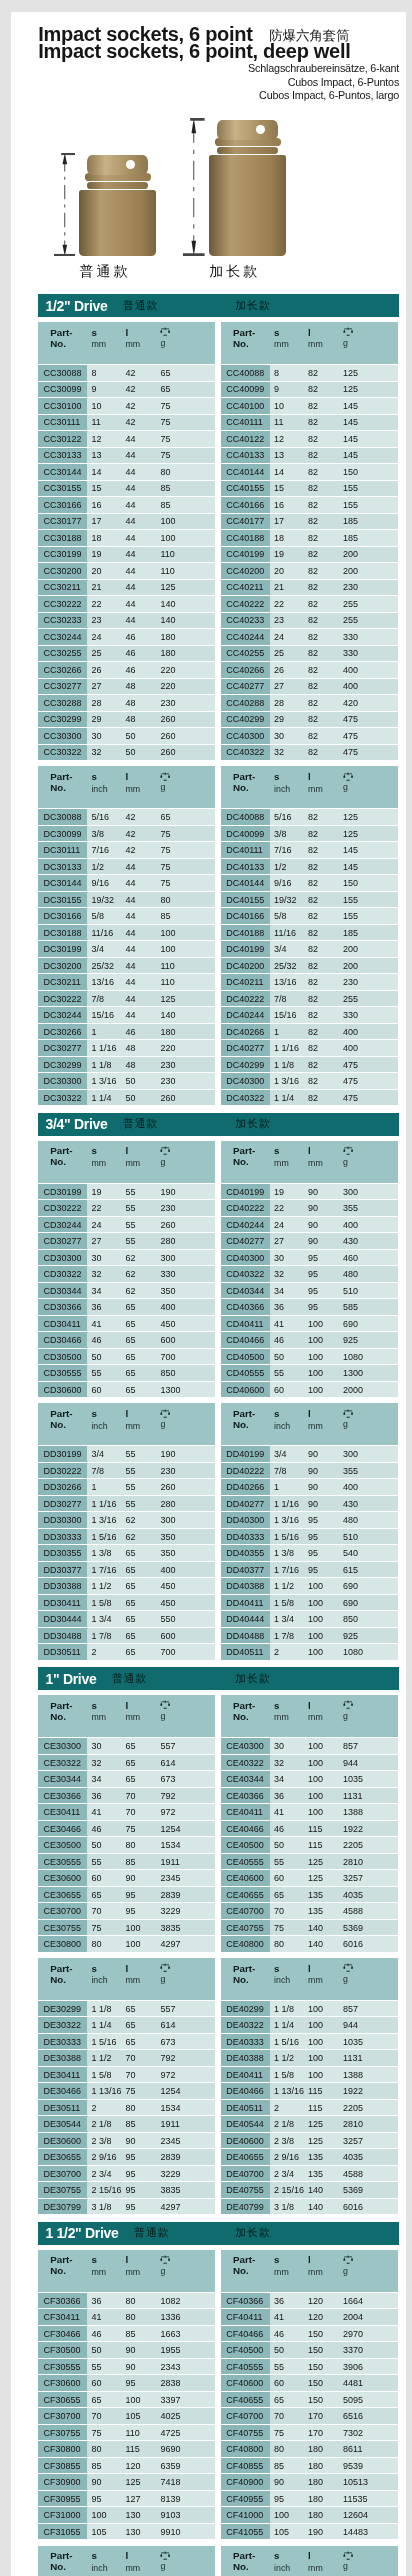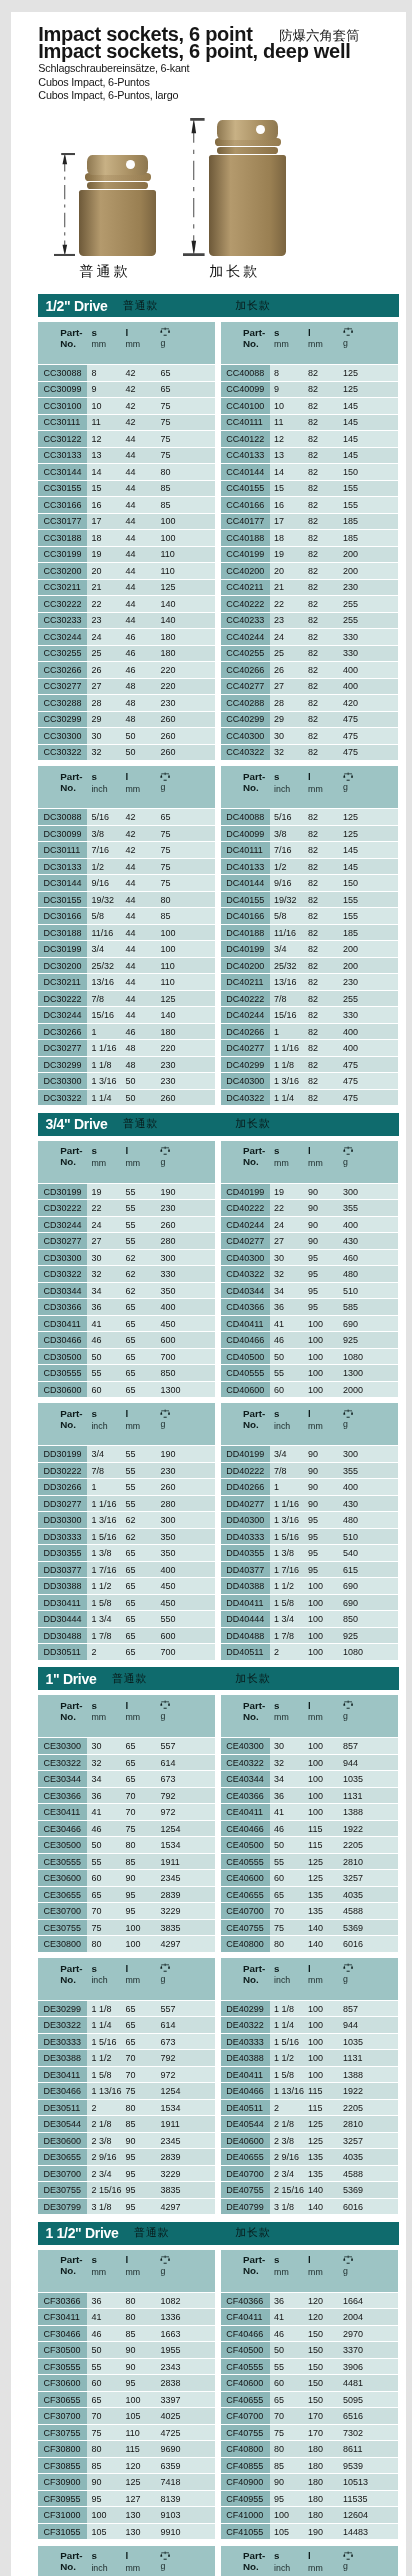--- a/index.html
+++ b/index.html
@@ -7,23 +7,23 @@
   body {
     height:3343px; background:#e3e3e3; overflow:hidden;
     font-family:"Liberation Sans", sans-serif; color:#161616;
   }
   .paper { position:relative; margin:12.4px 0 0 11.3px; width:395px; height:3326px;
            background:#ffffff; padding:13.4px 7.2px 0 27px; }
 
   
   .titles { position:relative; }
   .title-line { font-size:20px; font-weight:bold; line-height:17px; letter-spacing:-0.3px; }
-  .title-cn { position:absolute; top:1px; left:241px; font-size:13.4px; font-weight:500; }
+  .title-cn { position:absolute; top:1px; left:231px; font-size:13.4px; font-weight:500; }
   .subtitles { margin-top:2.1px; }
-  .subtitle-line { font-size:10.8px; font-weight:500; line-height:13.7px; letter-spacing:-0.2px; }
+  .subtitle-line { font-size:10.8px; font-weight:500; line-height:13.7px; letter-spacing:-0.2px;text-align:right; }
 
   
   .figures { display:flex; gap:27px; margin:15.5px 0 13.4px 15.5px; align-items:flex-end; }
   .figure { display:flex; flex-direction:column; align-items:center; }
   .fig-inner { display:flex; align-items:flex-end; gap:4.1px; }
   .socket { display:flex; flex-direction:column; align-items:center; }
   .cap { width:61px; height:19.6px; position:relative; border-radius:5.2px/6.7px;
          background:linear-gradient(90deg,#8d7750,#c8b185 30%,#a58c5f 75%,#8d7750); }
   .hole { position:absolute; right:13.4px; top:5.2px; width:8.8px; height:8.8px; background:#fdfdfd; border-radius:50%; }
   .ring1 { width:66px; height:7.7px; margin-top:-1.5px; border-radius:4.1px/3.6px;
@@ -41,21 +41,21 @@
   .band-label { color:#ffffff; font-weight:bold; font-size:14px; margin-left:7.2px; letter-spacing:-0.3px; }
   .band-cn { font-size:10.8px; color:#081a1a; margin-left:15.5px; letter-spacing:1px; }
   .band-cn-long { position:absolute; left:197px; margin-left:0; }
 
   
   .pair { display:flex; gap:5.7px; margin-top:5.2px; }
   .tbl { width:177px; }
   .thead { display:grid; grid-template-columns:49px 34px 35px 1fr; background:#9dc4c4;
            padding:4.6px 0 3.6px; border-bottom:1.5px solid #ffffff; }
   .hcol { display:flex; flex-direction:column; gap:1.5px; padding-left:4.1px; }
-  .hcol.first { padding-left:22px; }
+  .hcol.first { padding-left:12px; }
   .hlab { font-weight:bold; font-size:9.8px; color:#0d1b1b; }
   .hunit { font-size:8.8px; color:#1c2a2a; min-height:10.3px; }
   .tbody {}
   .row { display:grid; grid-template-columns:49px 34px 35px 1fr; height:16.5px;
          border-bottom:1px solid #ffffff; background:#d6e7e6; align-items:center; }
   .row:nth-child(even) { background:#cbdfde; }
   .cell { font-size:9px; padding-left:4.1px; white-space:nowrap; color:#141414; }
   .cell.pn { background:#8cb7b8; align-self:stretch; display:flex; align-items:center; padding-left:5.2px; }
 
   .scale-svg { width:10.3px; height:9.3px; display:block; margin-top:0.5px; }

